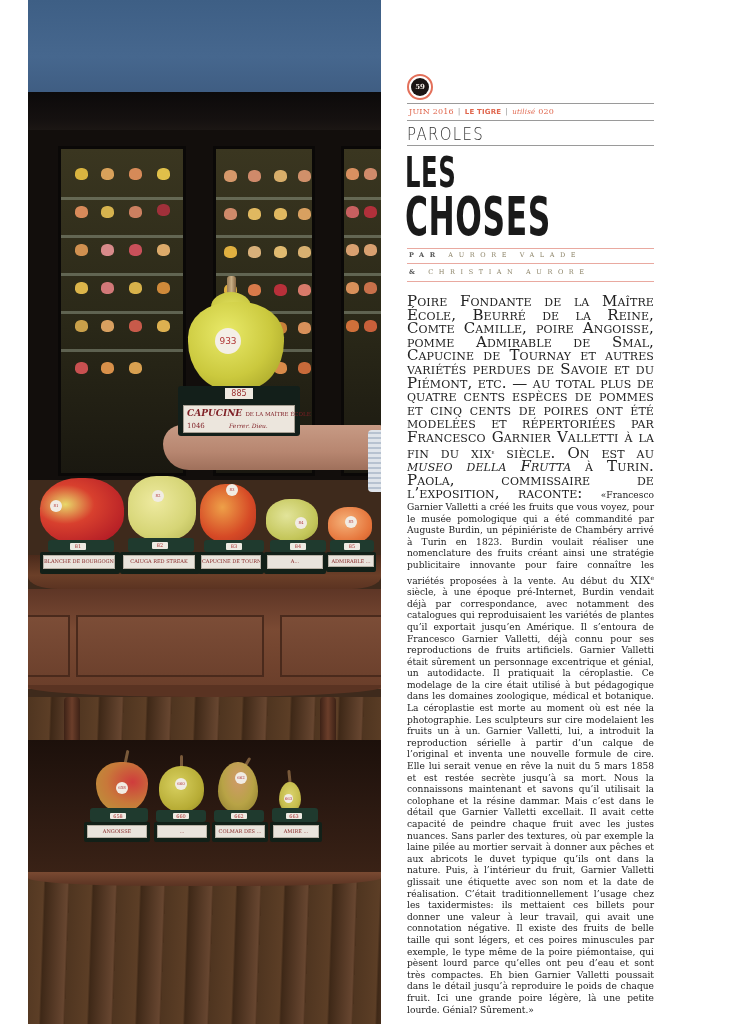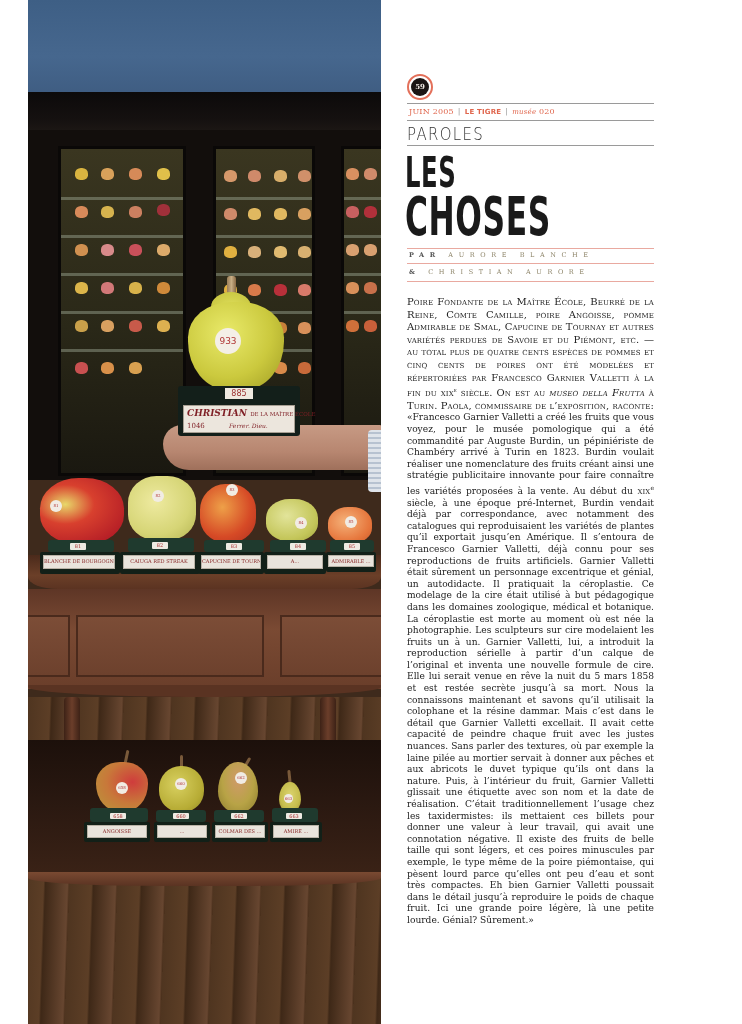--- a/index.html
+++ b/index.html
@@ -73,21 +73,21 @@
   .meta .sep { color: #999; margin: 0 4px; }
   .meta .tigre { font-family: "DejaVu Sans", sans-serif; font-weight: bold; font-size: 7px; }
   .meta .num-it { font-style: italic; font-size: 7px; }
   .rubric { position: absolute; left: 407px; top: 124px; font-family: "DejaVu Sans", sans-serif; font-weight: 200; font-size: 17px; letter-spacing: 1.5px; color: #333; transform: scaleX(0.88); transform-origin: left; }
   .title { position: absolute; left: 405px; font-family: "DejaVu Sans", sans-serif; font-weight: bold; color: #1a1a1a; line-height: 1; transform: scaleX(0.58); transform-origin: left; letter-spacing: 1px; }
   .title.t1 { top: 152px; font-size: 42px; }
   .title.t2 { top: 190px; font-size: 54px; }
   .byline { position: absolute; left: 409px; font-size: 6.5px; letter-spacing: 5.6px; color: #8d8468; white-space: nowrap; font-family: "DejaVu Serif", serif; }
   .byline .pre { color: #555; font-weight: bold; }
   .body { position: absolute; left: 407px; top: 296px; width: 247px; font-family: "DejaVu Serif", serif; font-size: 9.1px; line-height: 11.6px; color: #222; text-align: justify; hyphens: manual; }
-  .body .sc { font-variant: small-caps; font-size: 10px; letter-spacing: 0.1px; }
+  .body .sc { font-variant: small-caps; font-size: 15px; letter-spacing: 0.1px; }
   .body .it { font-style: italic; }
   .body p { margin: 0; }
 </style>
 </head>
 <body>
 
 <div class="photo">
   <div class="wall"></div>
   <div class="cornice"></div>
   <div class="cabinet">
@@ -173,21 +173,21 @@
 
   <div class="big-stem"></div>
   <div class="big-pear-neck"></div>
   <div class="big-pear"></div>
   <div class="big-tag">933</div>
   <div class="hand"></div>
   <div class="cuff"></div>
   <div class="big-base"></div>
   <div class="big-numtag">885</div>
   <div class="big-label">
-    <div class="l1"><span>CHRISTIAN</span> <small>DE LA MAÎTRE ÉCOLE</small></div>
+    <div class="l1"><span>CAPUCINE</span> <small>DE LA MAÎTRE ÉCOLE</small></div>
     <div class="l2">1046</div>
     <div class="l3">Ferrer. Dieu.</div>
   </div>
 
   <div class="table-top"></div>
 
   <div>
     <div class="fruit" style="left:12px;top:478px;width:84px;height:66px;border-radius:46% 46% 44% 44%;background:radial-gradient(ellipse at 30% 40%,#e8d86a 0%,#d8402e 35%,#b51e26 80%);"></div>
     <div class="fruit" style="left:100px;top:476px;width:68px;height:64px;border-radius:42% 42% 40% 40%;background:radial-gradient(ellipse at 40% 40%,#eeeaa0 0%,#d6d576 60%,#b5b552 100%);"></div>
     <div class="fruit" style="left:172px;top:484px;width:56px;height:58px;border-radius:45% 45% 42% 42%;background:radial-gradient(ellipse at 40% 40%,#eea048 0%,#d64a26 60%,#b03020 100%);"></div>
@@ -264,32 +264,32 @@
   </div>
   <div class="lower-edge"></div>
 </div>
 
 <div class="pagenum">
   <div class="pagenum-inner">59</div>
 </div>
 
 <div class="rule" style="top:103px"></div>
 <div class="meta">
-  <span>JUIN 2005</span><span class="sep">|</span><span class="tigre">LE TIGRE</span><span class="sep">|</span><span class="num-it">musée</span> <span>020</span>
+  <span>JUIN 2016</span><span class="sep">|</span><span class="tigre">LE TIGRE</span><span class="sep">|</span><span class="num-it">utilisé</span> <span>020</span>
 </div>
 <div class="rule" style="top:120px"></div>
 <div class="rubric">PAROLES</div>
 <div class="rule" style="top:145px"></div>
 
 <div class="title t1">LES</div>
 <div class="title t2">CHOSES</div>
 
 <div class="rule pink" style="top:248px"></div>
 <div class="byline" style="top:251px">
-  <span class="pre">PAR</span> <span>AURORE BLANCHE</span>
+  <span class="pre">PAR</span> <span>AURORE VALADE</span>
 </div>
 <div class="rule pink" style="top:263px"></div>
 <div class="byline" style="top:268px">
   <span class="pre">&amp;</span> <span>CHRISTIAN AURORE</span>
 </div>
 <div class="rule pink" style="top:281px"></div>
 
 <div class="body">
   <p><span class="sc">Poire Fondante de la Maître École, Beurré de la Reine, Comte Camille, poire Angoisse, pomme Admirable de Smal, Capucine de Tournay et autres variétés perdues de Savoie et du Piémont, etc. — au total plus de quatre cents espèces de pommes et cinq cents de poires ont été modelées et répertoriées par Francesco Garnier Valletti à la fin du xix</span><sup class="sc" style="font-size:6px">e</sup><span class="sc"> siècle. On est au </span><span class="sc it">museo della Frutta</span><span class="sc"> à Turin. Paola, commissaire de l’exposition, raconte: </span><span>«Francesco Garnier Valletti a créé les fruits que vous voyez, pour le musée pomologique qui a été commandité par Auguste Burdin, un pépiniériste de Chambéry arrivé à Turin en 1823. Burdin voulait réaliser une nomenclature des fruits créant ainsi une stratégie publicitaire innovante pour faire connaître les variétés proposées à la vente. Au début du </span><span class="sc">xix</span><sup style="font-size:6px">e</sup><span> siècle, à une époque pré-Internet, Burdin vendait déjà par correspondance, avec notamment des catalogues qui reproduisaient les variétés de plantes qu’il exportait jusqu’en Amérique. Il s’entoura de Francesco Garnier Valletti, déjà connu pour ses reproductions de fruits artificiels. Garnier Valletti était sûrement un personnage excentrique et génial, un autodidacte. Il pratiquait la céroplastie. Ce modelage de la cire était utilisé à but pédagogique dans les domaines zoologique, médical et botanique. La céroplastie est morte au moment où est née la photographie. Les sculpteurs sur cire modelaient les fruits un à un. Garnier Valletti, lui, a introduit la reproduction sérielle à partir d’un calque de l’original et inventa une nouvelle formule de cire. Elle lui serait venue en rêve la nuit du 5 mars 1858 et est restée secrète jusqu’à sa mort. Nous la connaissons maintenant et savons qu’il utilisait la colophane et la résine dammar. Mais c’est dans le détail que Garnier Valletti excellait. Il avait cette capacité de peindre chaque fruit avec les justes nuances. Sans parler des textures, où par exemple la laine pilée au mortier servait à donner aux pêches et aux abricots le duvet typique qu’ils ont dans la nature. Puis, à l’intérieur du fruit, Garnier Valletti glissait une étiquette avec son nom et la date de réalisation. C’était traditionnellement l’usage chez les taxidermistes: ils mettaient ces billets pour donner une valeur à leur travail, qui avait une connotation négative. Il existe des fruits de belle taille qui sont légers, et ces poires minuscules par exemple, le type même de la poire piémontaise, qui pèsent lourd parce qu’elles ont peu d’eau et sont très compactes. Eh bien Garnier Valletti poussait dans le détail jusqu’à reproduire le poids de chaque fruit. Ici une grande poire légère, là une petite lourde. Génial? Sûrement.»</span></p>
 </div>

